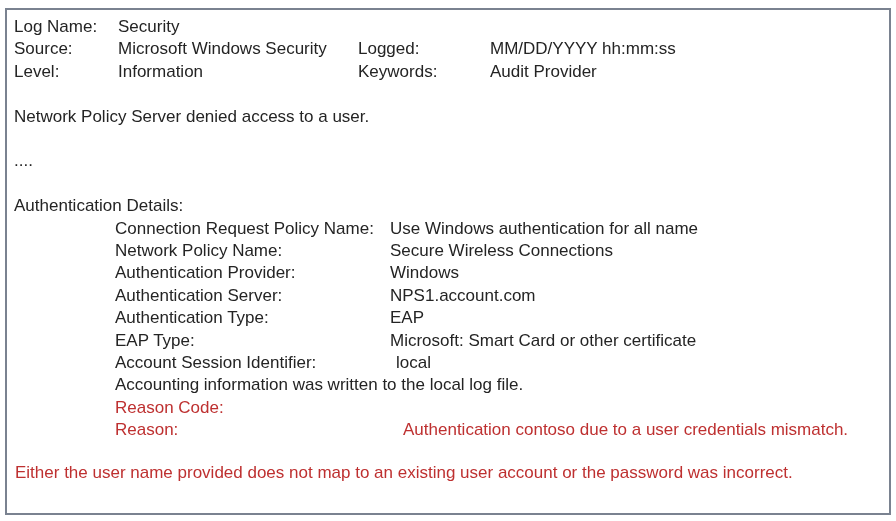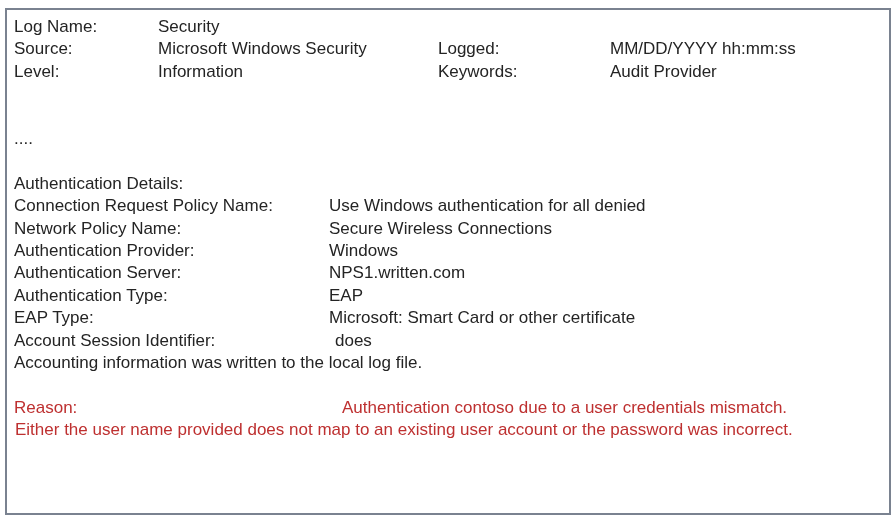--- a/index.html
+++ b/index.html
@@ -23,32 +23,31 @@
     padding:6px 8px 0 7px;
   }
   .line{
     min-height:22.4px;
     line-height:22.4px;
     white-space:nowrap;
   }
   .hdr-row{
     display:grid;
     grid-template-columns:104px 240px 132px 1fr;
-    gap:40px;
   }
   .detail-row{
     display:grid;
     grid-template-columns:275px 1fr;
-    gap:40px;
+    margin-left:101px;
   }
   .alert{color:var(--alert);}
   .pad-sm{padding-left:6px;}
   .pad-md{padding-left:9px;}
   .pad-lg{padding-left:13px;}
-  .footer-note{margin-left:1px;}
+  .footer-note{margin-left:1px;margin-top:20px;}
 </style>
 </head>
 <body>
 
 <div class="frame">
 
   <div>
     <div class="line hdr-row">
       <span>Log Name:</span>
       <span>Security</span>
@@ -63,58 +62,60 @@
     </div>
     <div class="line hdr-row">
       <span>Level:</span>
       <span>Information</span>
       <span>Keywords:</span>
       <span>Audit Provider</span>
     </div>
   </div>
 
   <div class="line"></div>
+  <div class="line">Network Policy Server denied access to a user.</div>
   <div class="line"></div>
   <div class="line">....</div>
   <div class="line"></div>
   <div class="line">Authentication Details:</div>
 
   <div>
     <div class="line detail-row">
       <span>Connection Request Policy Name:</span>
-      <span>Use Windows authentication for all denied</span>
+      <span>Use Windows authentication for all name</span>
     </div>
     <div class="line detail-row">
       <span>Network Policy Name:</span>
       <span>Secure Wireless Connections</span>
     </div>
     <div class="line detail-row">
       <span>Authentication Provider:</span>
       <span>Windows</span>
     </div>
     <div class="line detail-row">
       <span>Authentication Server:</span>
-      <span>NPS1.written.com</span>
+      <span>NPS1.account.com</span>
     </div>
     <div class="line detail-row">
       <span>Authentication Type:</span>
       <span>EAP</span>
     </div>
     <div class="line detail-row">
       <span>EAP Type:</span>
       <span>Microsoft: Smart Card or other certificate</span>
     </div>
     <div class="line detail-row">
       <span>Account Session Identifier:</span>
-      <span class="pad-sm">does</span>
+      <span class="pad-sm">local</span>
     </div>
     <div class="line detail-row">
       <span>Accounting information was written to the local log file.</span>
     </div>
     <div class="line detail-row alert">
+      <span>Reason Code:</span>
     </div>
     <div class="line detail-row alert">
       <span>Reason:</span>
       <span class="pad-lg">Authentication contoso due to a user credentials mismatch.</span>
     </div>
   </div>
 
   <div class="line alert footer-note">Either the user name provided does not map to an existing user account or the password was incorrect.</div>
 
 </div>

